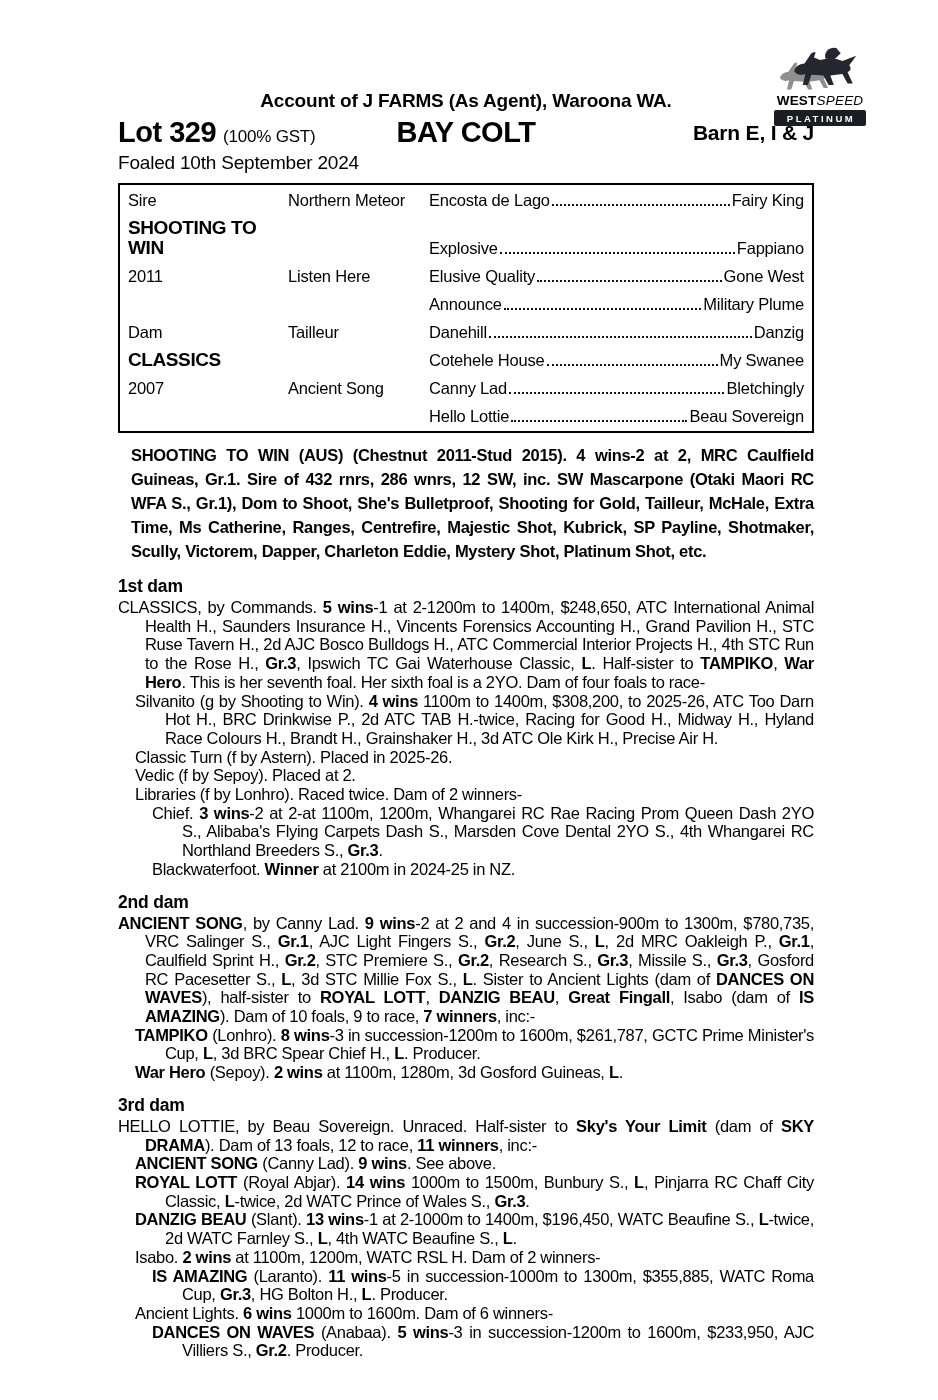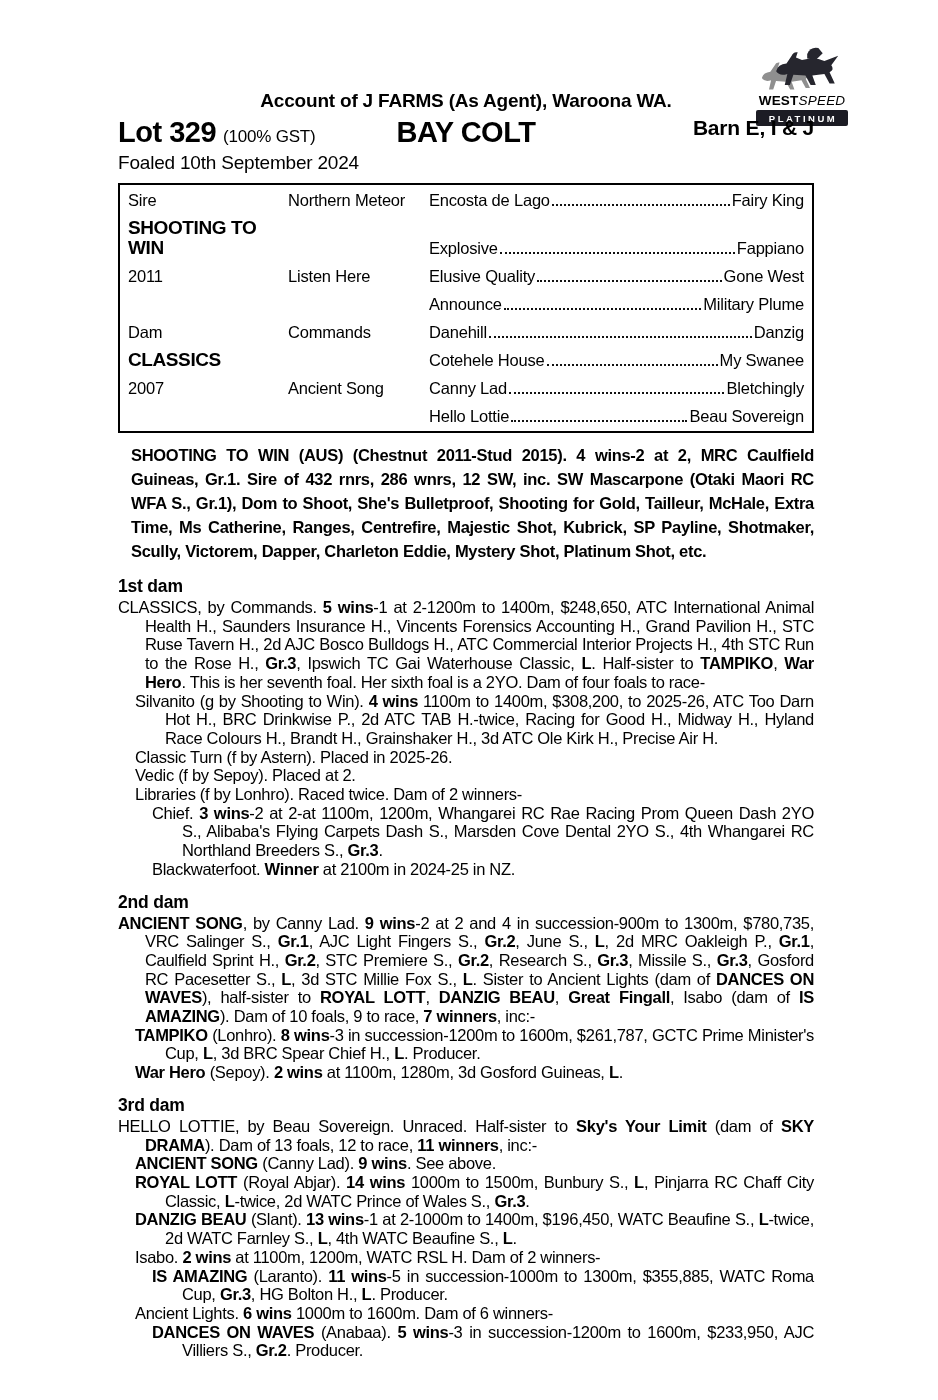--- a/index.html
+++ b/index.html
@@ -5,33 +5,33 @@
   * { margin:0; padding:0; box-sizing:border-box; }
   html,body { background:#ffffff; }
   body {
     width:938px; height:1400px; position:relative; overflow:hidden;
     font-family:"Liberation Sans","DejaVu Sans",sans-serif;
     color:#000; letter-spacing:-0.2px;
   }
   .page { position:absolute; left:118px; top:0; width:696px; }
 
   
-  .logo { position:absolute; top:42px; right:90px; width:92px; text-align:center; }
+  .logo { position:absolute; top:42px; right:72px; width:92px; text-align:center; }
   .logo svg { display:block; margin:0 auto; }
   .logo-text { font-size:13.5px; letter-spacing:0.2px; margin-top:1px; white-space:nowrap; }
   .logo-text .lw { font-weight:bold; }
   .logo-text .ls { font-style:italic; font-weight:300; }
   .logo-plat {
     margin-top:2px; background:#1c1c24; color:#fff; border-radius:2px;
     font-size:9.5px; font-weight:bold; letter-spacing:2.5px; padding:2.5px 0 2px 2px;
   }
 
   
   .account { margin-top:90px; text-align:center; font-weight:bold; font-size:19px; }
-  .lot-row { display:flex; align-items:flex-start; margin-top:4px; }
+  .lot-row { display:flex; align-items:center; margin-top:4px; }
   .lot-row .left-grp { flex:1; white-space:nowrap; }
   .lot-label { font-size:29px; font-weight:bold; letter-spacing:-0.5px; }
   .gst { font-size:17px; margin-left:7px; }
   .title { font-size:29px; font-weight:bold; letter-spacing:-0.5px; text-align:center; }
   .barn { flex:1; text-align:right; font-size:21px; font-weight:bold; }
   .foal-row { display:flex; align-items:baseline; font-size:19px; margin-top:3px;gap:9px; }
   .brand-mark { font-size:13px; font-family:"DejaVu Sans",sans-serif; letter-spacing:0; }
 
   
   .pedigree {
@@ -116,21 +116,21 @@
         <span class="anc-r">Gone West</span>
       </div>
       <div class="ped-c1 plain"></div>
       <div class="ped-c2"></div>
       <div class="ped-c3">
         <span class="anc-l">Announce</span>
         <span class="dots"></span>
         <span class="anc-r">Military Plume</span>
       </div>
       <div class="ped-c1 plain">Dam</div>
-      <div class="ped-c2">Commands</div>
+      <div class="ped-c2">Tailleur</div>
       <div class="ped-c3">
         <span class="anc-l">Danehill</span>
         <span class="dots"></span>
         <span class="anc-r">Danzig</span>
       </div>
       <div class="ped-c1 horse-name">CLASSICS</div>
       <div class="ped-c2"></div>
       <div class="ped-c3">
         <span class="anc-l">Cotehele House</span>
         <span class="dots"></span>

